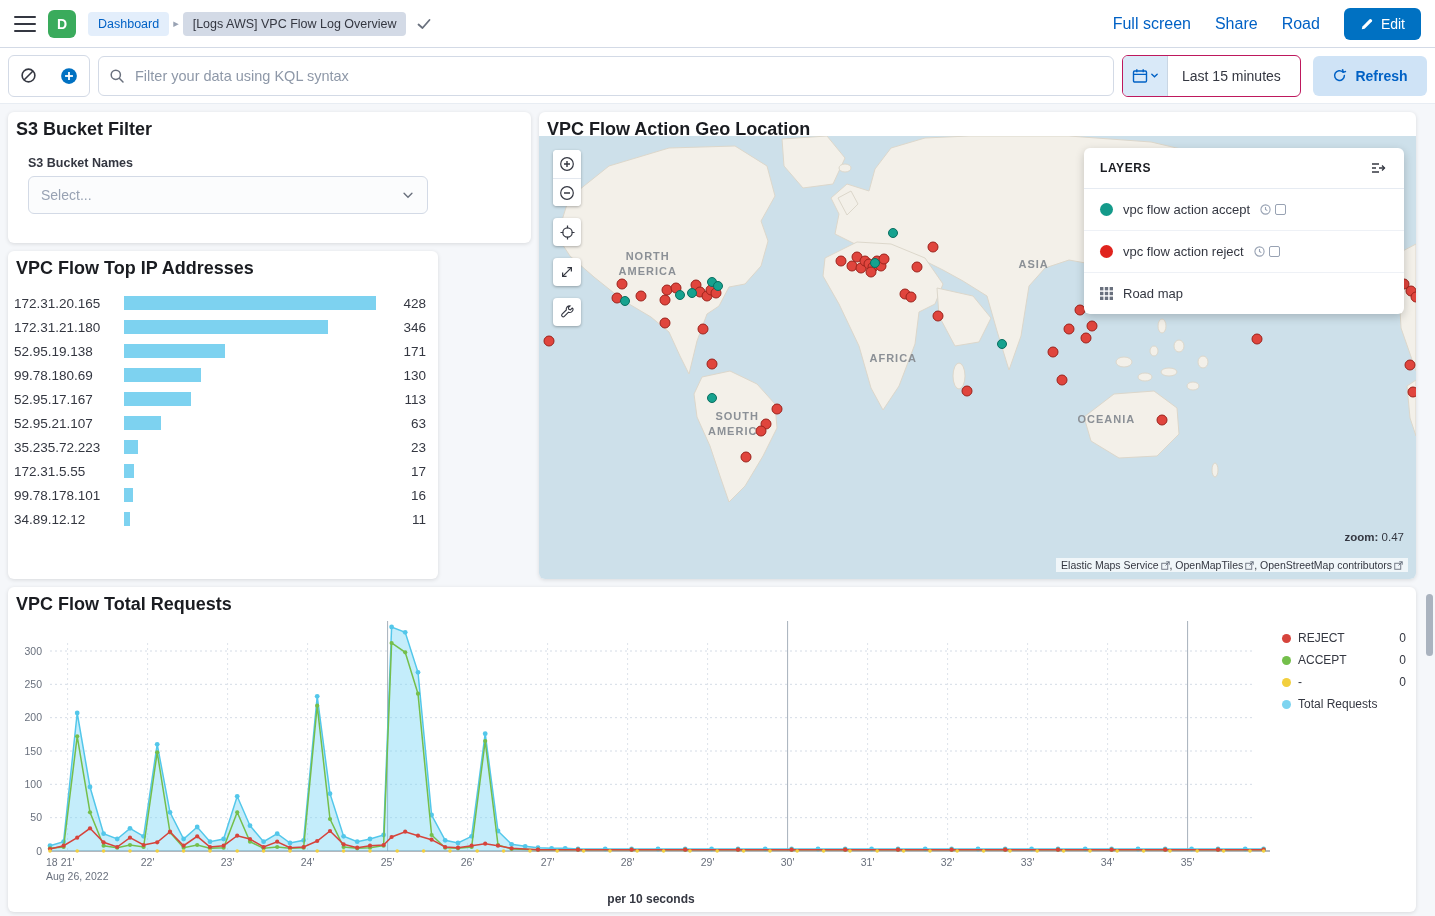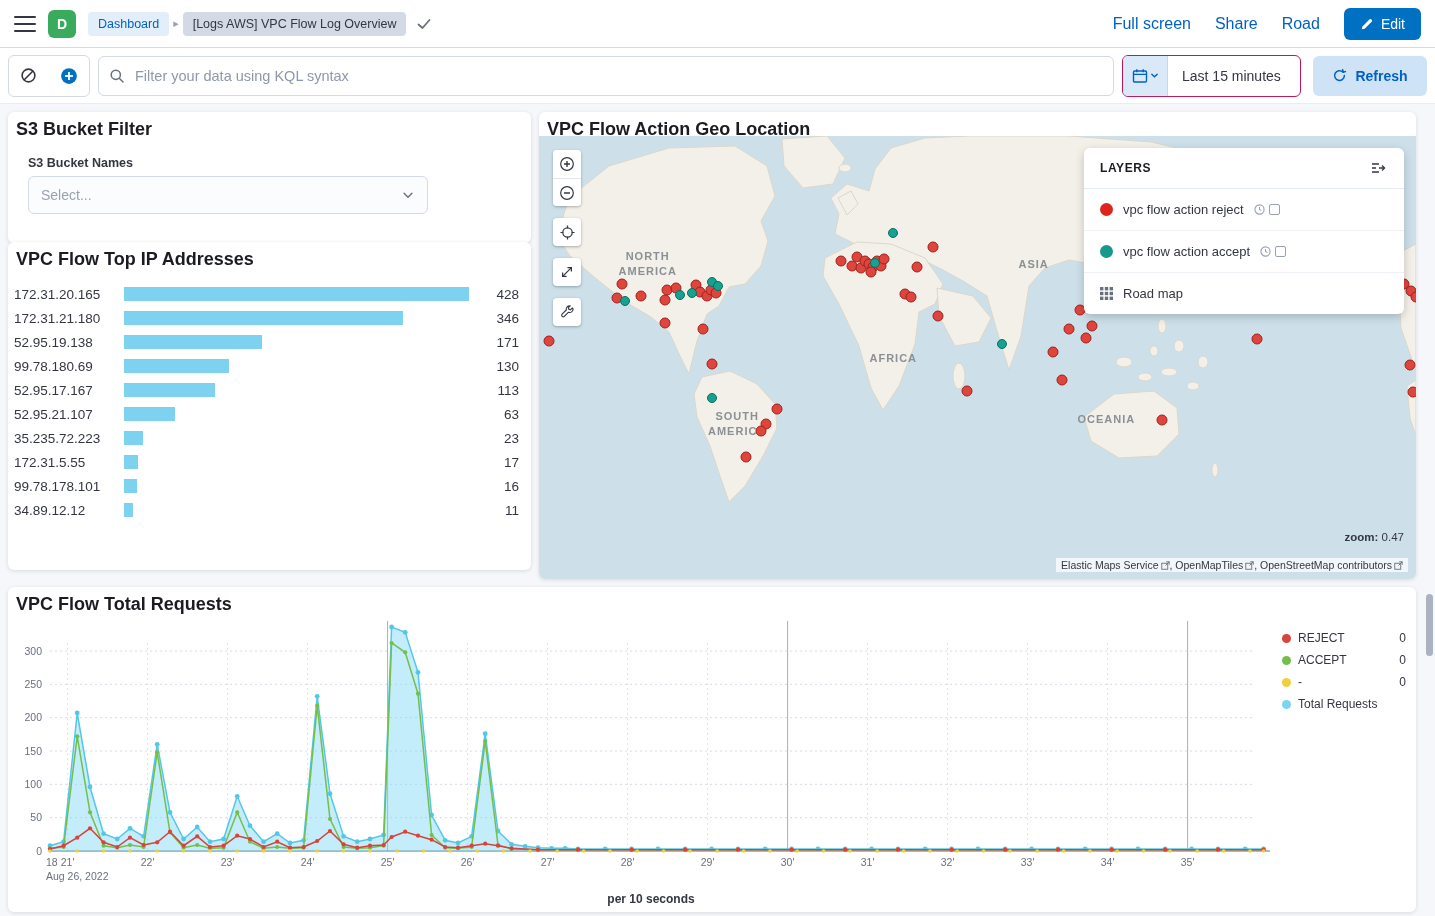--- a/index.html
+++ b/index.html
@@ -30,21 +30,21 @@
   .kql-box input::placeholder{color:#8e98a8;}
   .date-group{height:40px;border:1px solid #be185d;border-radius:6px;background:#fff;display:flex;overflow:hidden;flex:none;}
   .date-quick{width:44px;background:#d9e9f8;display:flex;align-items:center;justify-content:center;gap:2px;border-right:1px solid #c9d6e4;cursor:pointer;}
   .date-range{padding:0 14px;display:flex;align-items:center;font-size:14px;color:#343741;min-width:104px;cursor:pointer;}
   .refresh-btn{height:40px;min-width:114px;background:#cfe3f6;color:#0061c5;font-weight:600;font-size:14px;border:none;border-radius:6px;display:flex;align-items:center;justify-content:center;gap:8px;cursor:pointer;margin-left:4px;font-family:inherit;flex:none;}
 
   
   .panel{position:absolute;background:#fff;border-radius:6px;box-shadow:0 1px 4px rgba(0,0,0,.12);}
   .panel-title{font-size:18px;font-weight:700;color:#1a1c21;padding:7px 8px 0 8px;}
   #panel-s3{left:8px;top:112px;width:523px;height:131px;}
-  #panel-ips{left:8px;top:242px;width:523px;height:328px;}
+  #panel-ips{left:8px;top:251px;width:430px;height:328px;}
   #panel-geo{left:539px;top:112px;width:877px;height:467px;}
   #panel-req{left:8px;top:587px;width:1408px;height:325px;overflow:hidden;}
 
   
   .s3-label{margin:16px 0 6px 20px;font-size:12.5px;font-weight:700;color:#343741;}
   .s3-select{margin-left:20px;width:400px;height:38px;background:#fbfcfd;border:1px solid #d3dae6;border-radius:6px;display:flex;align-items:center;justify-content:space-between;padding:0 12px;box-sizing:border-box;color:#98a2b3;font-size:14px;cursor:pointer;}
 
   
   .ip-rows{padding:12px 12px 0 6px;}
   .ip-row{display:flex;align-items:center;height:24px;font-size:13.5px;color:#343741;}
@@ -349,33 +349,33 @@
             <svg width="16" height="16" viewBox="0 0 16 16">
                 <line x1="2" y1="4" x2="9" y2="4" stroke="#343741" stroke-width="1.3"></line>
                 <line x1="2" y1="8" x2="6" y2="8" stroke="#343741" stroke-width="1.3"></line>
                 <line x1="2" y1="12" x2="9" y2="12" stroke="#343741" stroke-width="1.3"></line>
                 <line x1="9" y1="8" x2="14.5" y2="8" stroke="#343741" stroke-width="1.3"></line>
                 <polyline points="12,5.5 14.5,8 12,10.5" fill="none" stroke="#343741" stroke-width="1.3"></polyline>
               </svg>
           </span>
         </div>
         <div class="layer-row">
-          <span class="layer-dot" style="background:#e0231d;"></span>
-          <span>vpc flow action reject</span>
+          <span class="layer-dot" style="background:#149a8a;"></span>
+          <span>vpc flow action accept</span>
           <span class="layer-mini">
             <svg width="11" height="11" viewBox="0 0 12 12">
                 <circle cx="6" cy="6" r="5" fill="none" stroke="#98a2b3" stroke-width="1.2"></circle>
                 <polyline points="6,3.2 6,6 8,7.2" fill="none" stroke="#98a2b3" stroke-width="1.2"></polyline>
               </svg>
             <span class="layer-checkbox"></span>
           </span>
         </div>
         <div class="layer-row">
-          <span class="layer-dot" style="background:#149a8a;"></span>
-          <span>vpc flow action accept</span>
+          <span class="layer-dot" style="background:#e0231d;"></span>
+          <span>vpc flow action reject</span>
           <span class="layer-mini">
             <svg width="11" height="11" viewBox="0 0 12 12">
                 <circle cx="6" cy="6" r="5" fill="none" stroke="#98a2b3" stroke-width="1.2"></circle>
                 <polyline points="6,3.2 6,6 8,7.2" fill="none" stroke="#98a2b3" stroke-width="1.2"></polyline>
               </svg>
             <span class="layer-checkbox"></span>
           </span>
         </div>
         <div class="layer-row">
           <span style="display:flex;">

